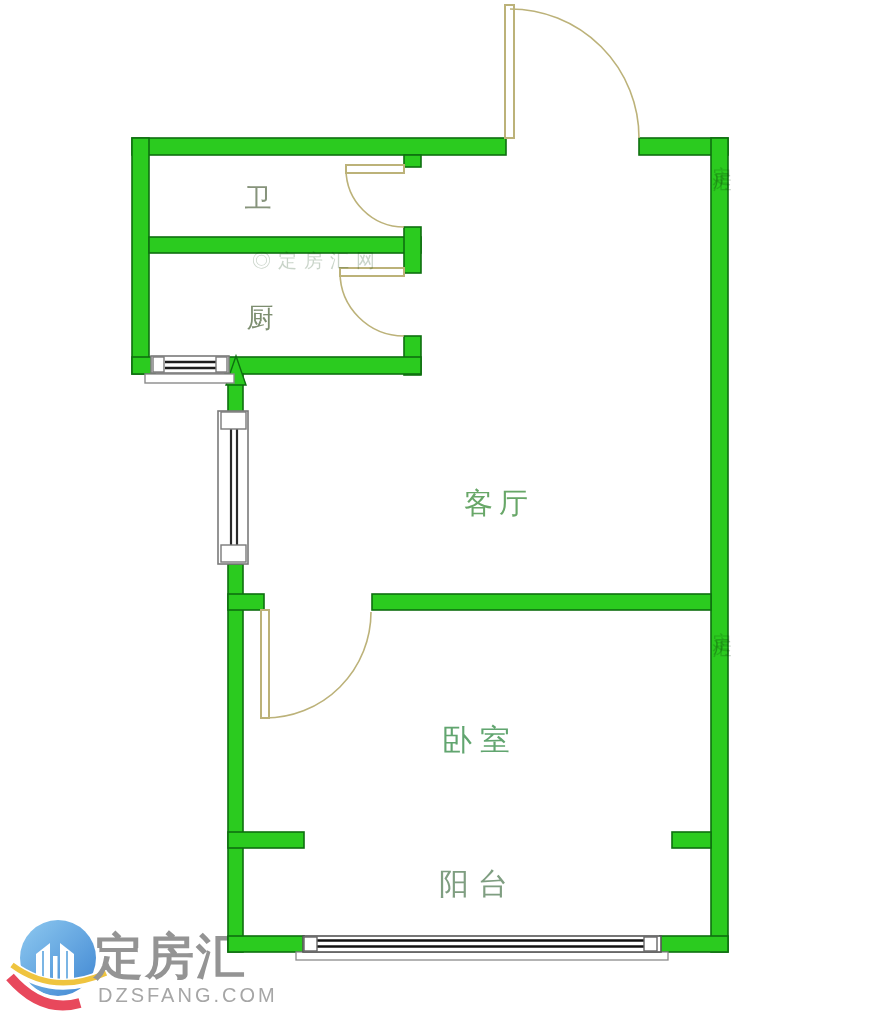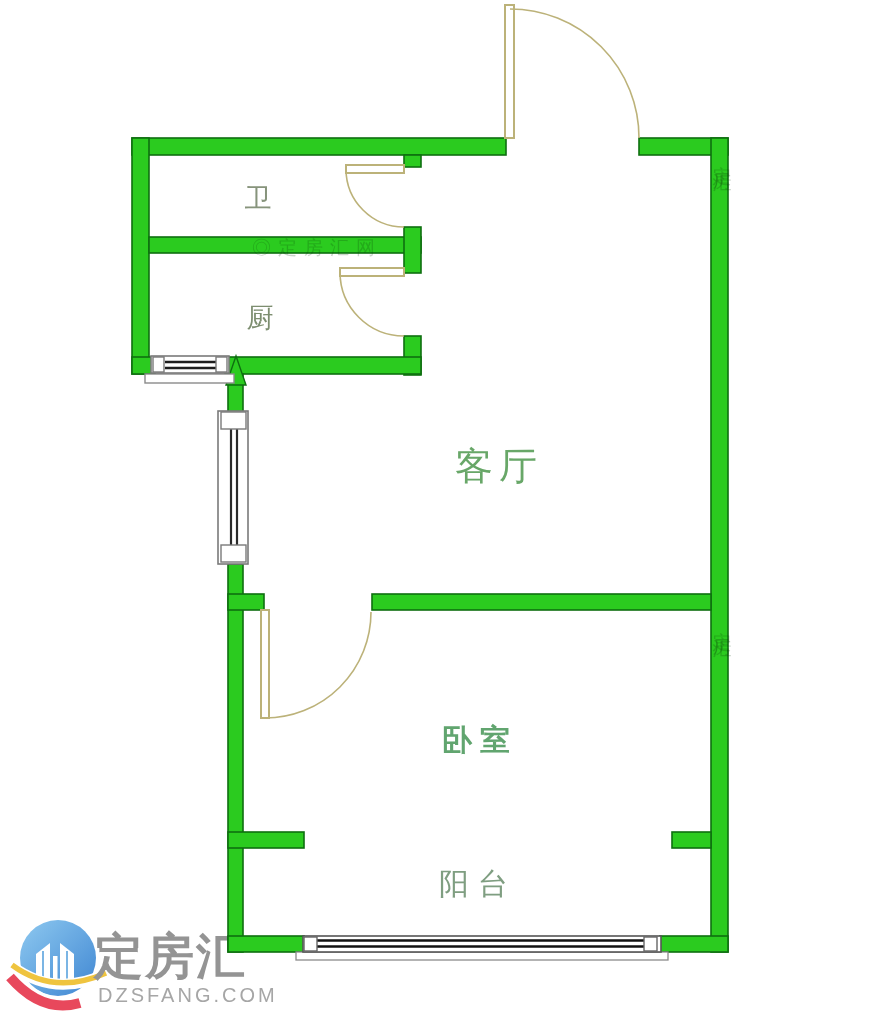--- a/index.html
+++ b/index.html
@@ -9,26 +9,26 @@
   }
   
   #plan-svg{position:absolute;left:0;top:0;z-index:2;}
   
   .room-label{
     position:absolute;transform:translate(-50%,-50%);white-space:nowrap;z-index:4;
     font-family:"Liberation Serif", serif;
   }
   #label-bathroom {left:258px;top:198px;font-size:27px;color:#87947c;}
   #label-kitchen  {left:260px;top:318px;font-size:27px;color:#7d8e70;}
-  #label-living   {left:499px;top:466px;font-size:38px;color:#68a768;letter-spacing:6px;}
-  #label-bedroom  {left:480px;top:740px;font-size:30px;color:#61a56f;letter-spacing:8px;font-weight:bold;}
+  #label-living   {left:499px;top:504px;font-size:29px;color:#68a768;letter-spacing:6px;}
+  #label-bedroom  {left:480px;top:740px;font-size:30px;color:#61a56f;letter-spacing:8px;}
   #label-balcony  {left:478px;top:884px;font-size:30px;color:#7f9e81;letter-spacing:9px;}
   
   .wm{position:absolute;z-index:3;color:rgba(10,60,10,0.22);pointer-events:none;}
-  #wm-partition{left:252px;top:235px;font-size:19px;letter-spacing:7px;white-space:nowrap;}
+  #wm-partition{left:252px;top:248px;font-size:19px;letter-spacing:7px;white-space:nowrap;}
   #wm-wall-upper{left:709px;top:150px;font-size:19px;writing-mode:vertical-rl;letter-spacing:4px;}
   #wm-wall-lower{left:709px;top:616px;font-size:19px;writing-mode:vertical-rl;letter-spacing:4px;}
   
   #logo{position:absolute;left:0;top:900px;width:320px;height:124px;z-index:1;}
   #logo-icon{position:absolute;left:12px;top:14px;overflow:visible;}
   #logo-brand{
     position:absolute;left:94px;top:24px;font-size:49px;font-weight:bold;color:#949494;
     letter-spacing:2px;white-space:nowrap;
   }
   #logo-domain{

